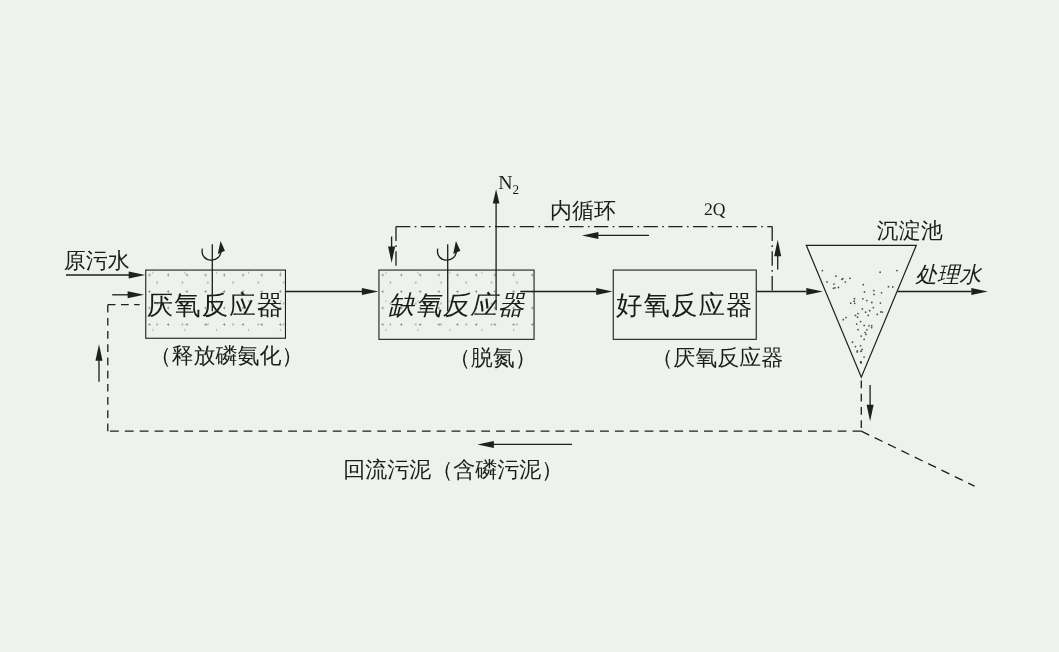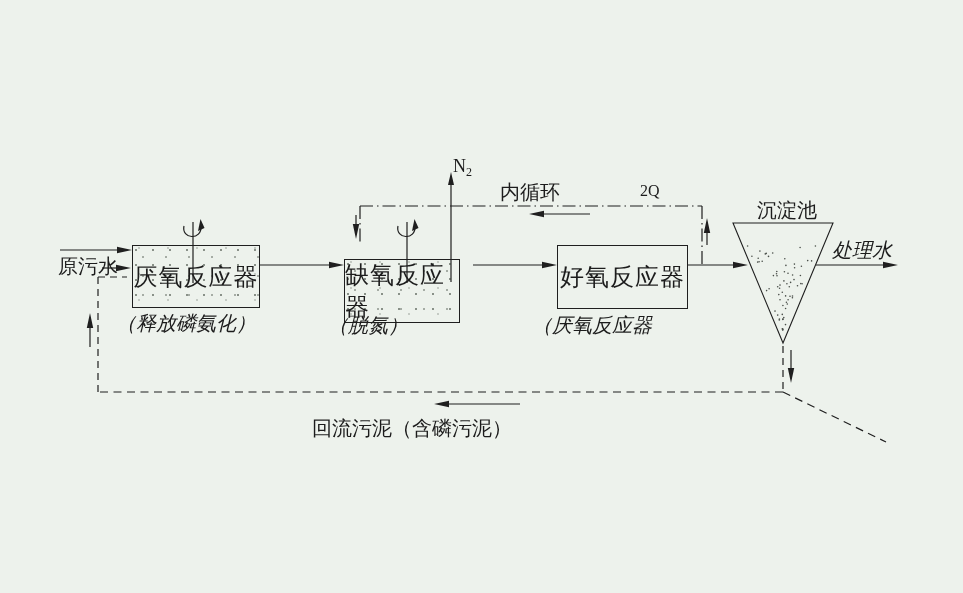--- a/index.html
+++ b/index.html
@@ -13,21 +13,21 @@
     position:absolute;border:1.6px solid #1f1f1f;display:flex;align-items:center;justify-content:center;
     font-size:24px;letter-spacing:1px;box-sizing:border-box;
   }
   .speckled{
     background-image:
       radial-gradient(circle at 3px 4px, rgba(55,65,55,.55) .8px, transparent 1.1px),
       radial-gradient(circle at 10px 11px, rgba(55,65,55,.40) .7px, transparent 1px),
       radial-gradient(circle at 6px 2px, rgba(55,65,55,.35) .6px, transparent .9px);
     background-size:17px 15px, 23px 19px, 29px 26px;
   }
-  .caption{position:absolute;text-align:left;font-size:20px;letter-spacing:0;font-style:italic;}
+  .caption{position:absolute;text-align:right;font-size:20px;letter-spacing:0;}
   .sub{font-size:12px;vertical-align:-4px;}
 </style>
 </head>
 <body>
 
 <div class="canvas">
 
   <svg width="963" height="593" viewBox="0 0 963 593">
     <g stroke="#1f1f1f" stroke-width="1.2" fill="none">
 
@@ -178,44 +178,44 @@
       <g>
         <path d="M783 392 H98" stroke-dasharray="8 5.5"></path>
         <path d="M448 404 H520"></path>
         <polygon points="434,404 449,400.8 449,407.2" fill="#1f1f1f" stroke="none"></polygon>
       </g>
 
       <path d="M783 392 L886 442" stroke-dasharray="8 5.5"></path>
     </g>
   </svg>
 
-  <div class="lbl" style="left:58px;top:227px;margin-top:28px;">原污水</div>
+  <div class="lbl" style="left:58px;top:227px;">原污水</div>
 
   <div class="reactor speckled" style="left:132px;top:245px;width:128px;height:63px;">
     <span>厌氧反应器</span>
   </div>
   <div class="caption" style="left:116px;top:310px;width:160px;">（释放磷氨化）</div>
 
-  <div class="reactor speckled" style="left:344px;top:259px;width:116px;height:64px;">
+  <div class="reactor speckled" style="left:344px;top:245px;width:142px;height:64px;font-style:italic;">
     <span>缺氧反应器</span>
   </div>
   <div class="caption" style="left:328px;top:312px;width:160px;">（脱氮）</div>
 
   <div class="reactor" style="left:557px;top:245px;width:131px;height:64px;">
     <span>好氧反应器</span>
   </div>
   <div class="caption" style="left:532px;top:312px;width:180px;">（厌氧反应器</div>
 
   <div class="lbl" style="left:453px;top:157px;font-size:18px;">
     <span>N</span><span class="sub">2</span>
   </div>
 
   <div class="lbl" style="left:500px;top:181px;">内循环</div>
 
   <div class="lbl" style="left:640px;top:182px;font-size:16px;">2Q</div>
 
-  <div class="lbl" style="left:744px;top:199px;width:86px;text-align:center;">沉淀池</div>
+  <div class="lbl" style="left:784px;top:199px;width:86px;text-align:center;">沉淀池</div>
 
   <div class="lbl" style="left:832px;top:239px;font-style:italic;">处理水</div>
 
   <div class="lbl" style="left:312px;top:369px;margin-top:48px;">回流污泥（含磷污泥）</div>
 
 </div>
 
 </body></html>

